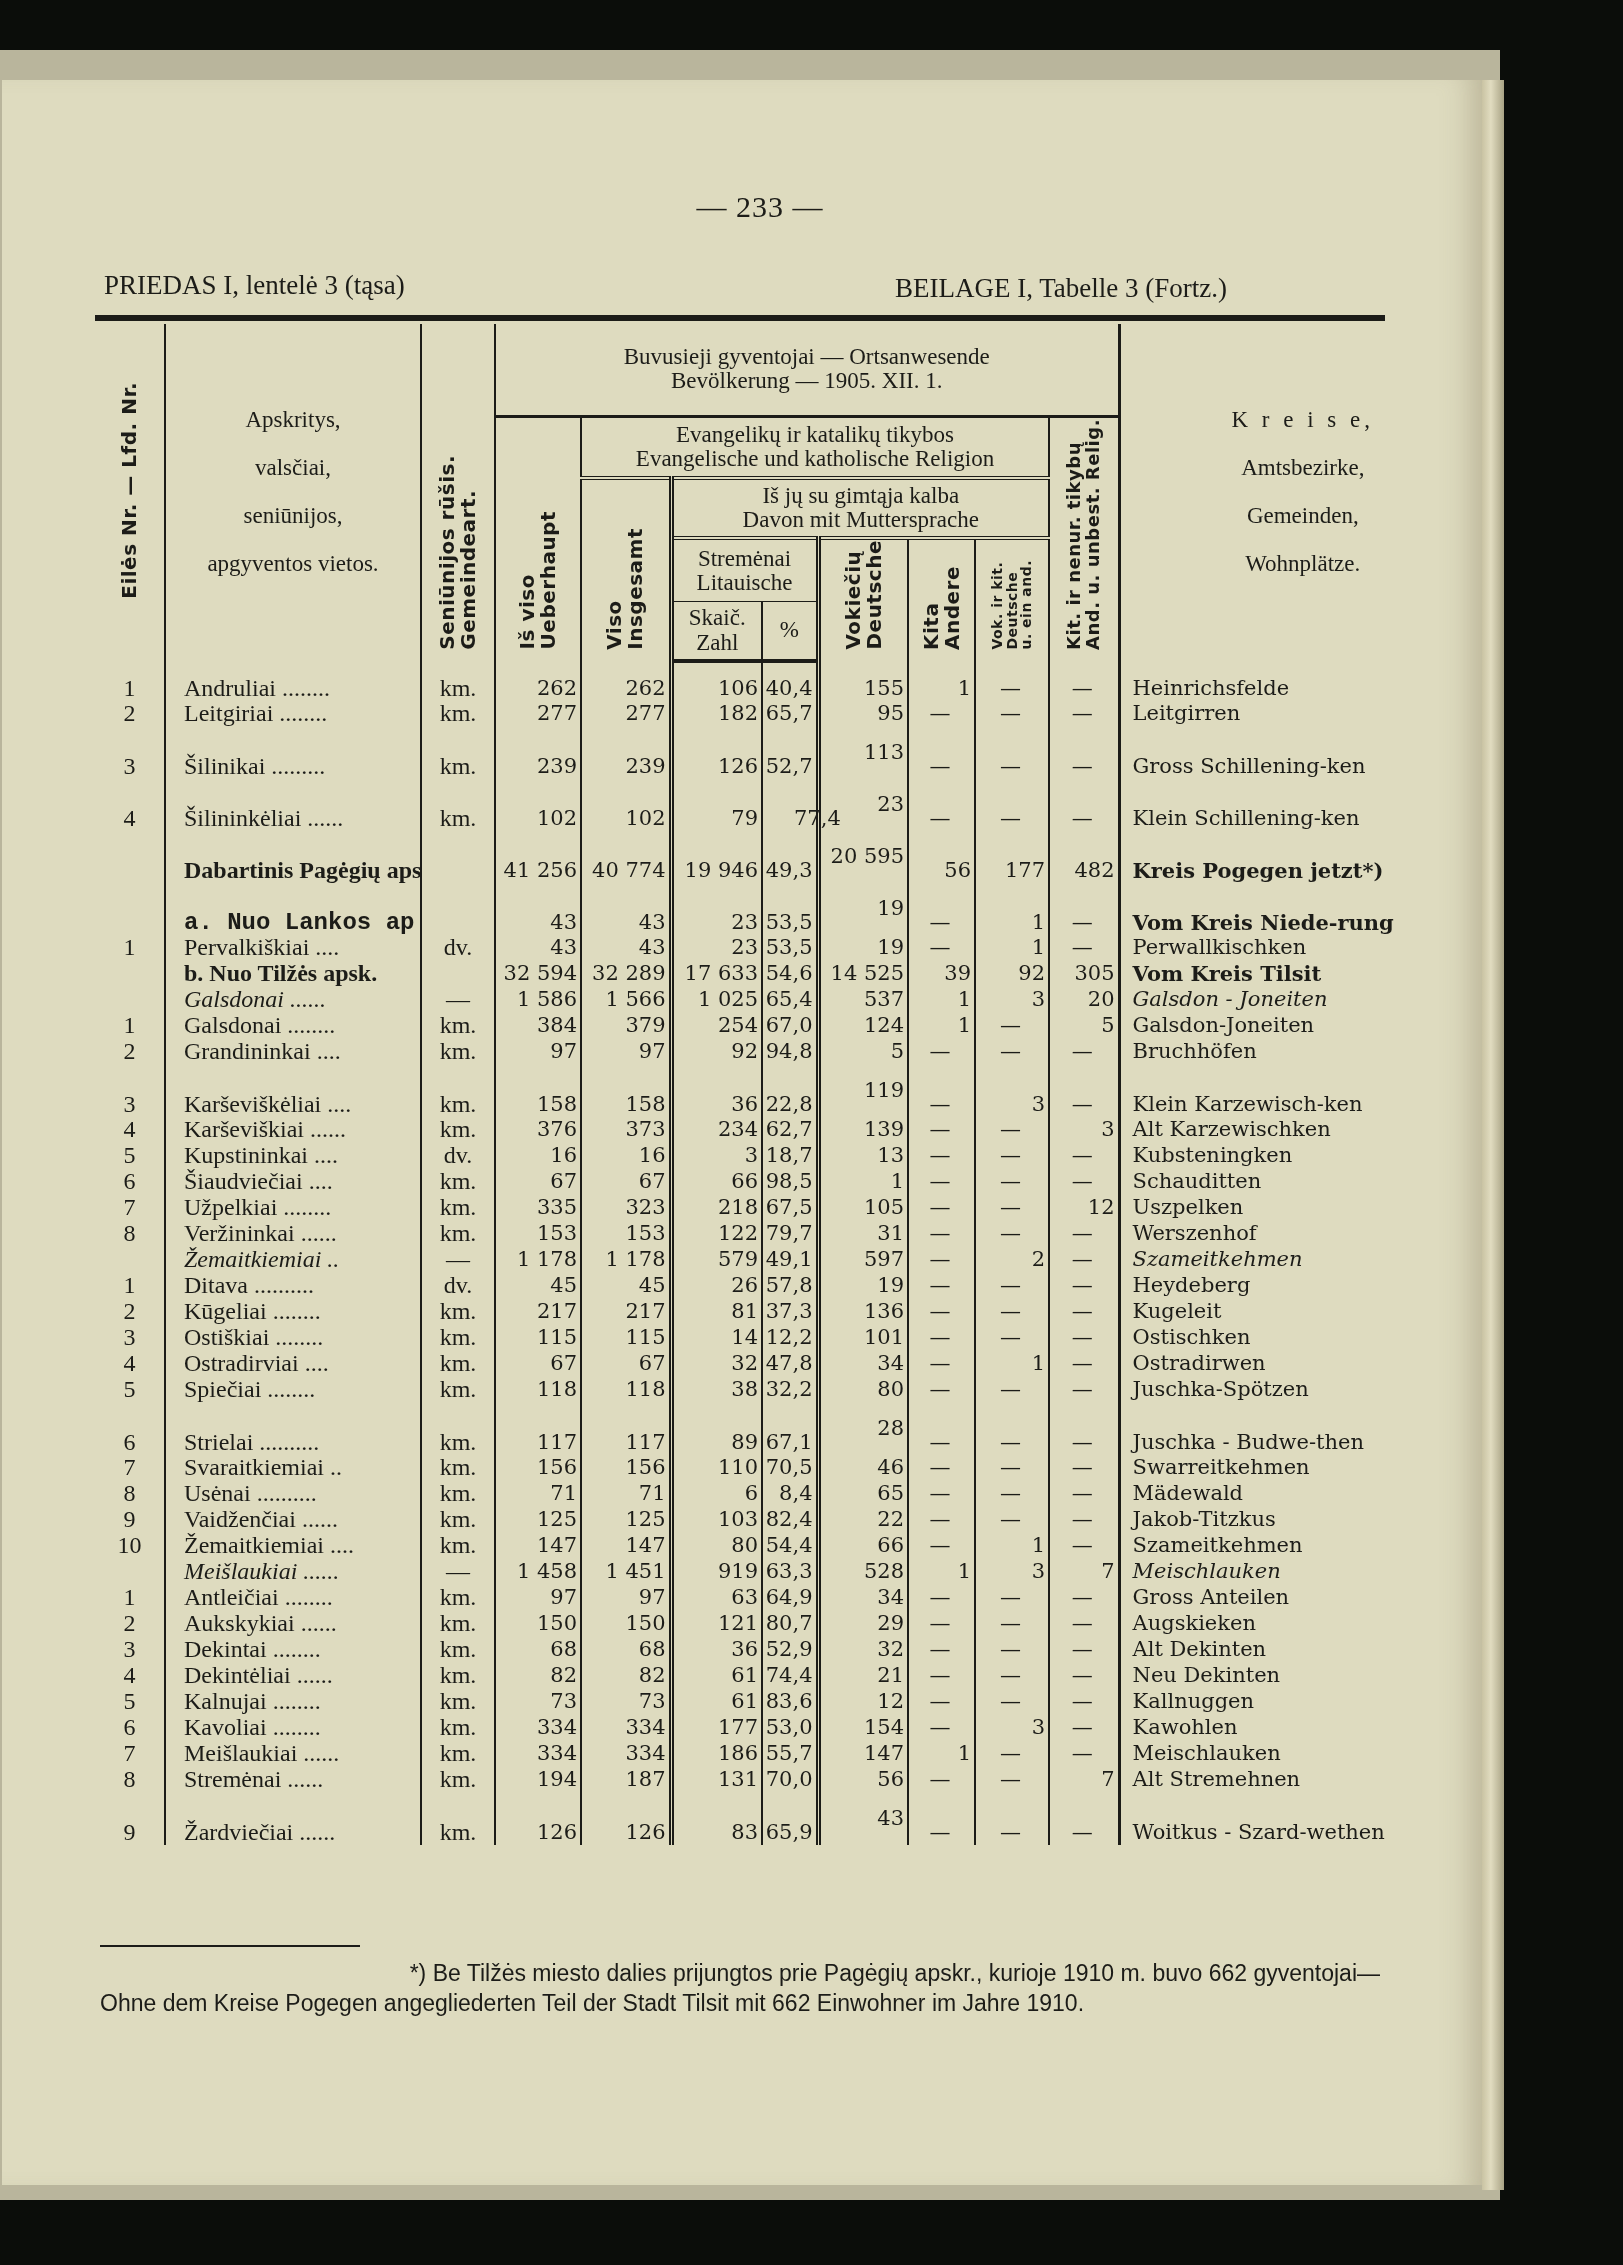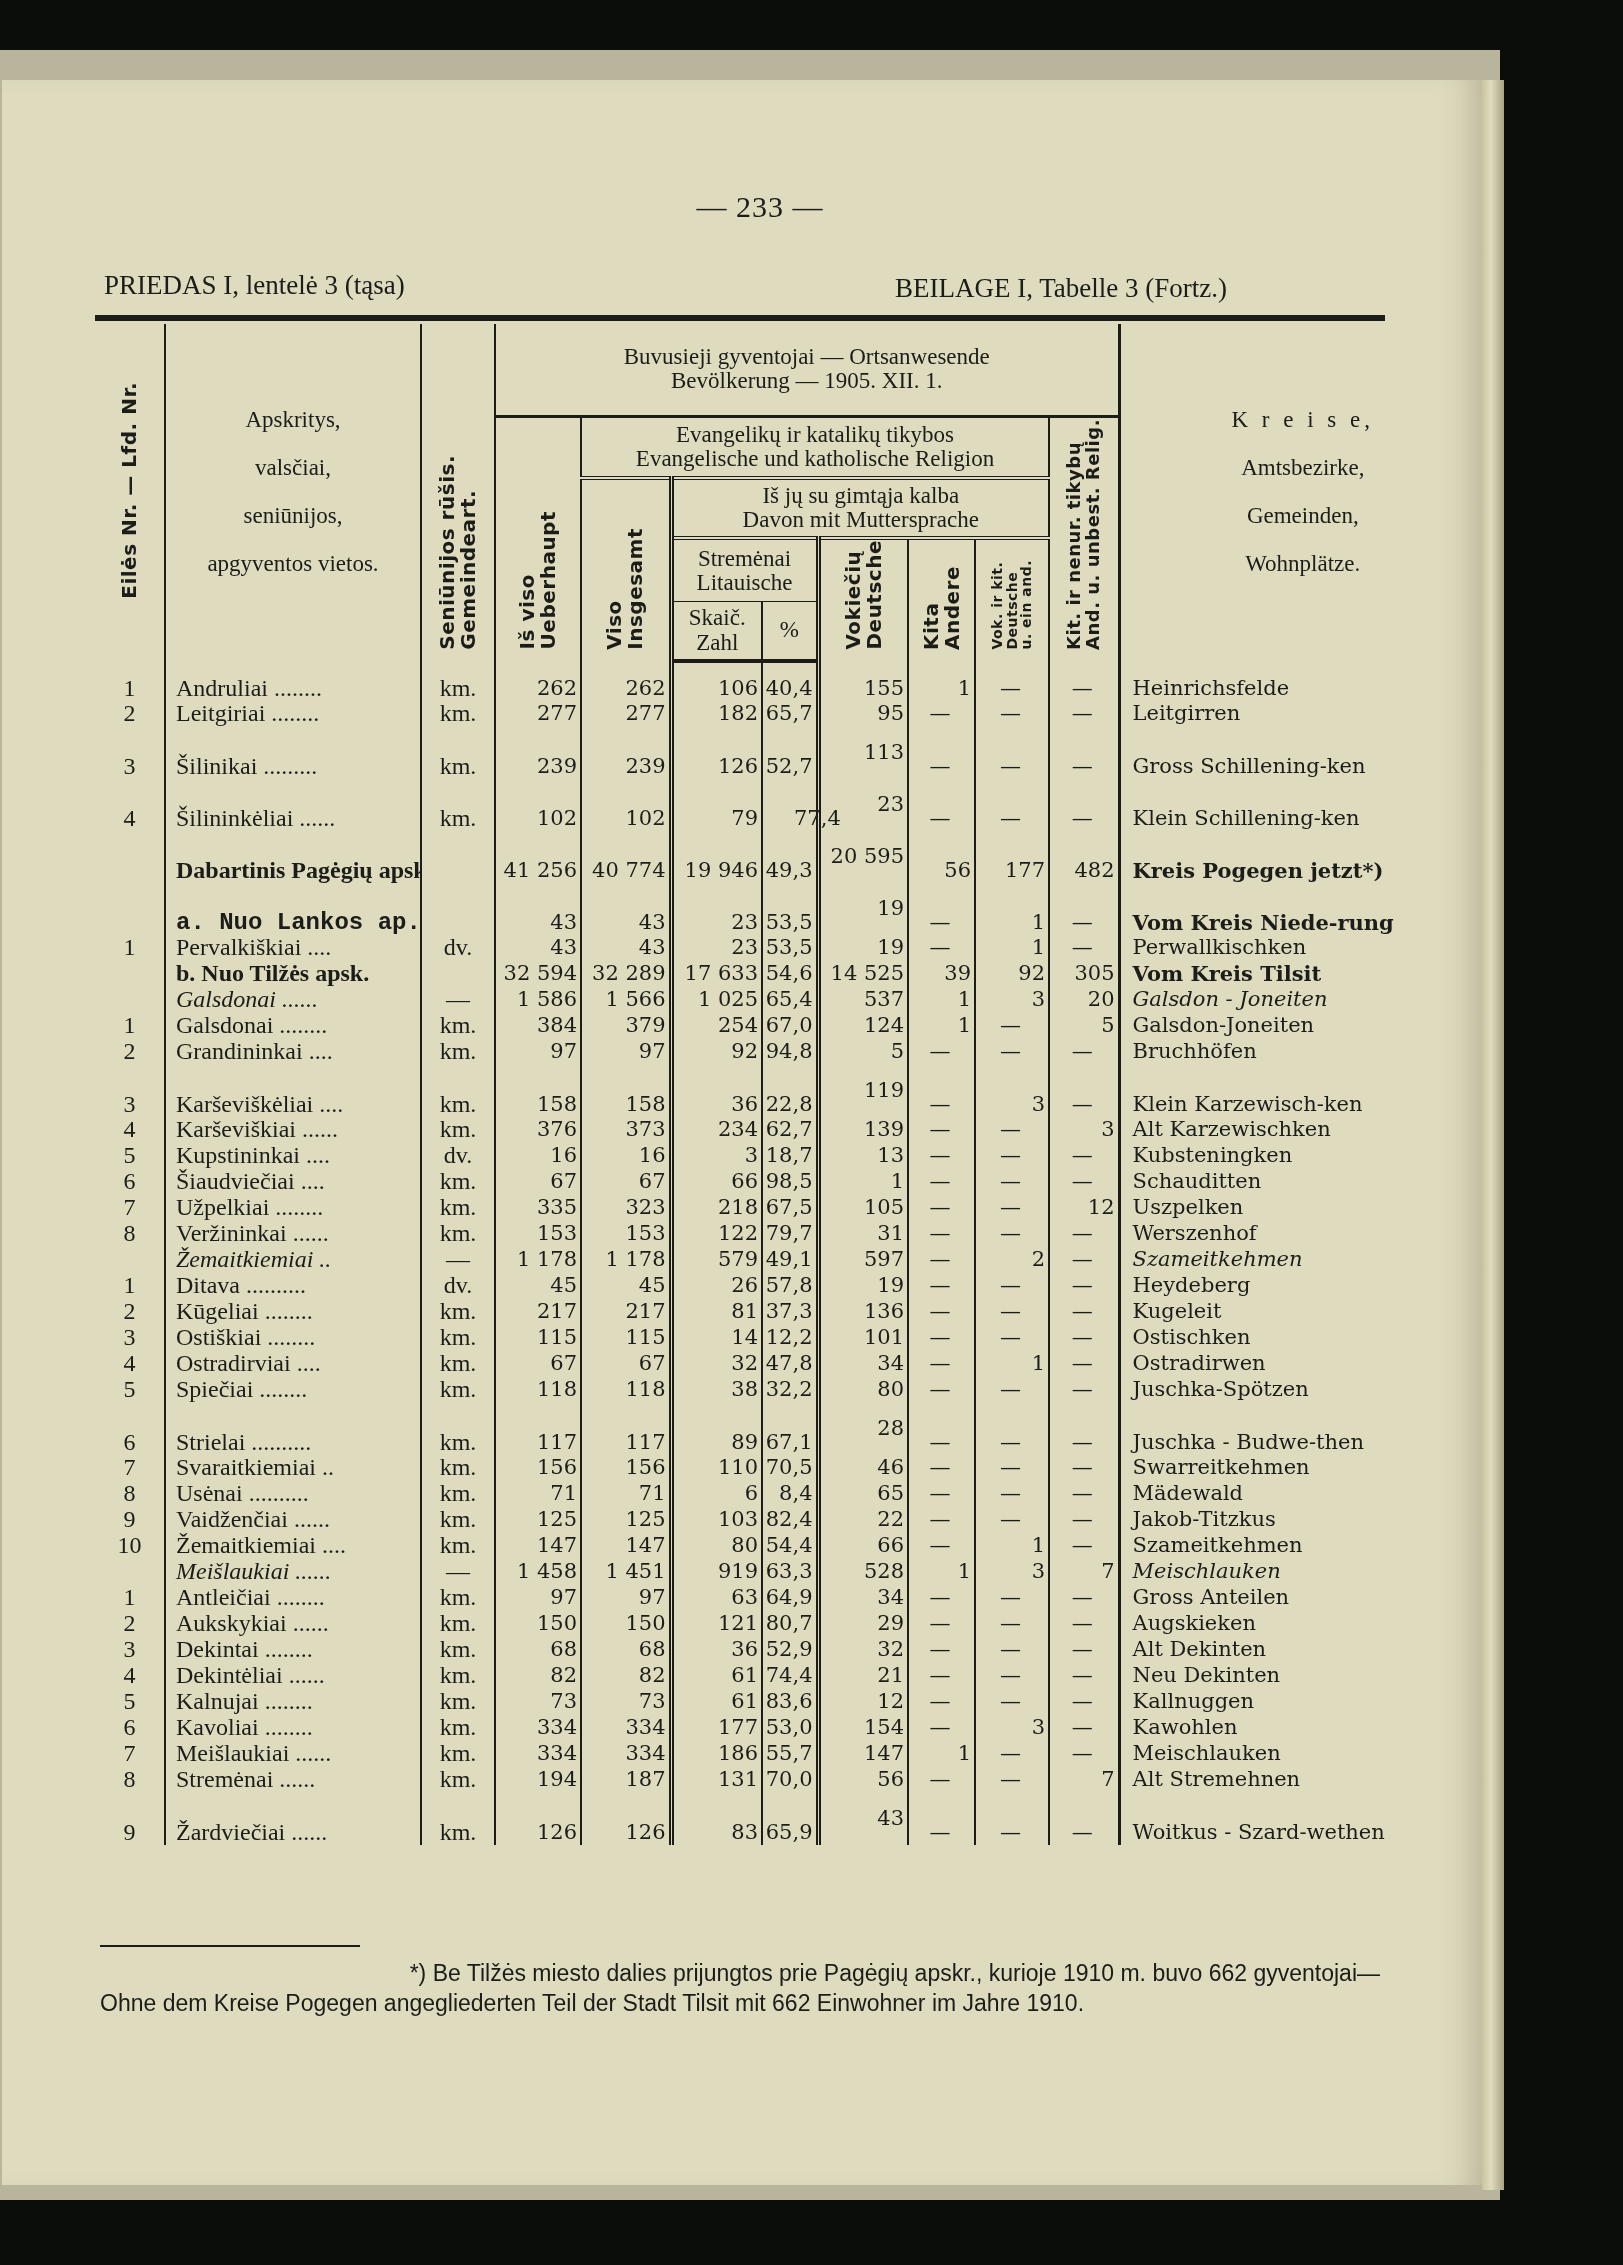--- a/index.html
+++ b/index.html
@@ -40,21 +40,21 @@
   .vert { writing-mode:vertical-rl; transform:rotate(180deg); display:inline-block; text-align:left; white-space:nowrap; line-height:1.05; }
   .vert.sans { font-family:"DejaVu Sans", sans-serif; font-size:20px; font-weight:bold; letter-spacing:0.5px; }
   .vert.small { font-size:14px; }
   .dbl-left { border-left:5px double #1c1c18 !important; }
   .thick-left { border-left:3px solid #1c1c18 !important; }
   .hdr-span { border-bottom:3px solid #1c1c18; padding:6px 4px; }
   .hdr-span2 { border-bottom:4px double #1c1c18; padding:4px 4px; }
 
   tbody td { font-size:24px; line-height:25px; border-left:2px solid #1c1c18; text-align:right; padding-right:3px; }
   tbody td.nr { border-left:none; text-align:center; padding:0; }
-  tbody td.name { text-align:left; padding-left:10px; white-space:nowrap; overflow:hidden; }
+  tbody td.name { text-align:left; padding-left:18px; white-space:nowrap; overflow:hidden; }
   tbody td.kind { text-align:center; padding:0; }
   tbody td.num { font-family:"DejaVu Serif", serif; font-size:21px; }
   tbody td.dash { text-align:center; }
   tbody td.de { text-align:left; padding-left:12px; border-left:3px solid #1c1c18; white-space:normal; font-family:"DejaVu Serif", serif; font-size:21px; }
   tr.bold td.name, tr.bold td.de { font-weight:bold; }
   tr.italic td.name, tr.italic td.de { font-style:italic; }
 
   .footnote-rule { position:absolute; left:100px; top:1945px; width:260px; height:2px; background:#1c1c18; }
   .footnote { position:absolute; left:100px; top:1958px; width:1280px; font-size:23px; line-height:30px; font-family:"Liberation Sans", sans-serif; }
   .footnote .l1 { padding-left:110px;text-align:right; }

